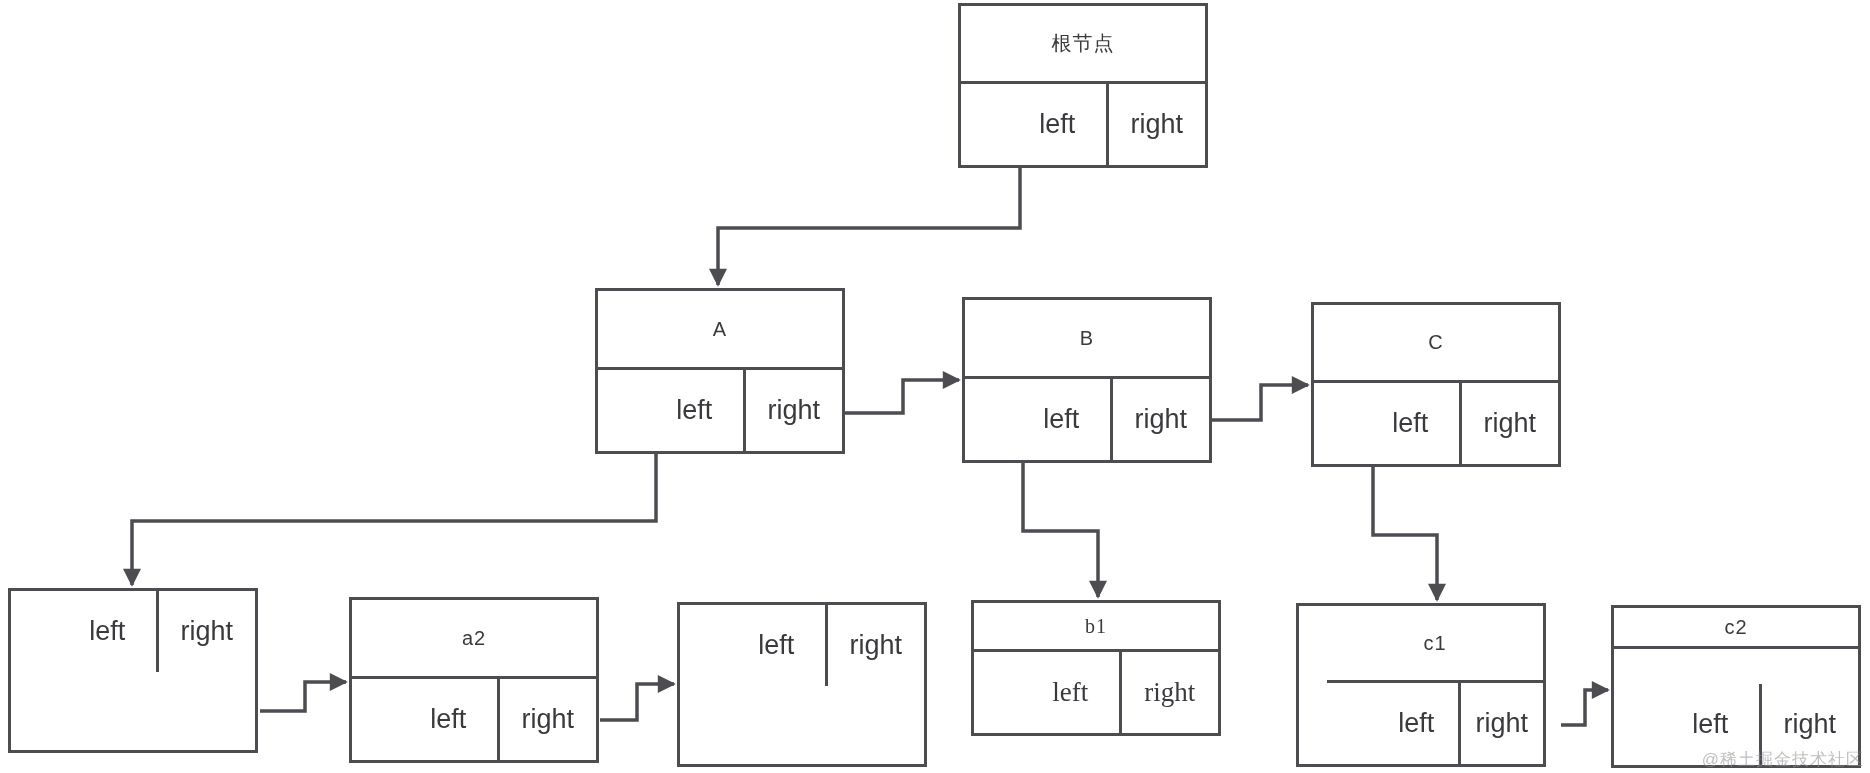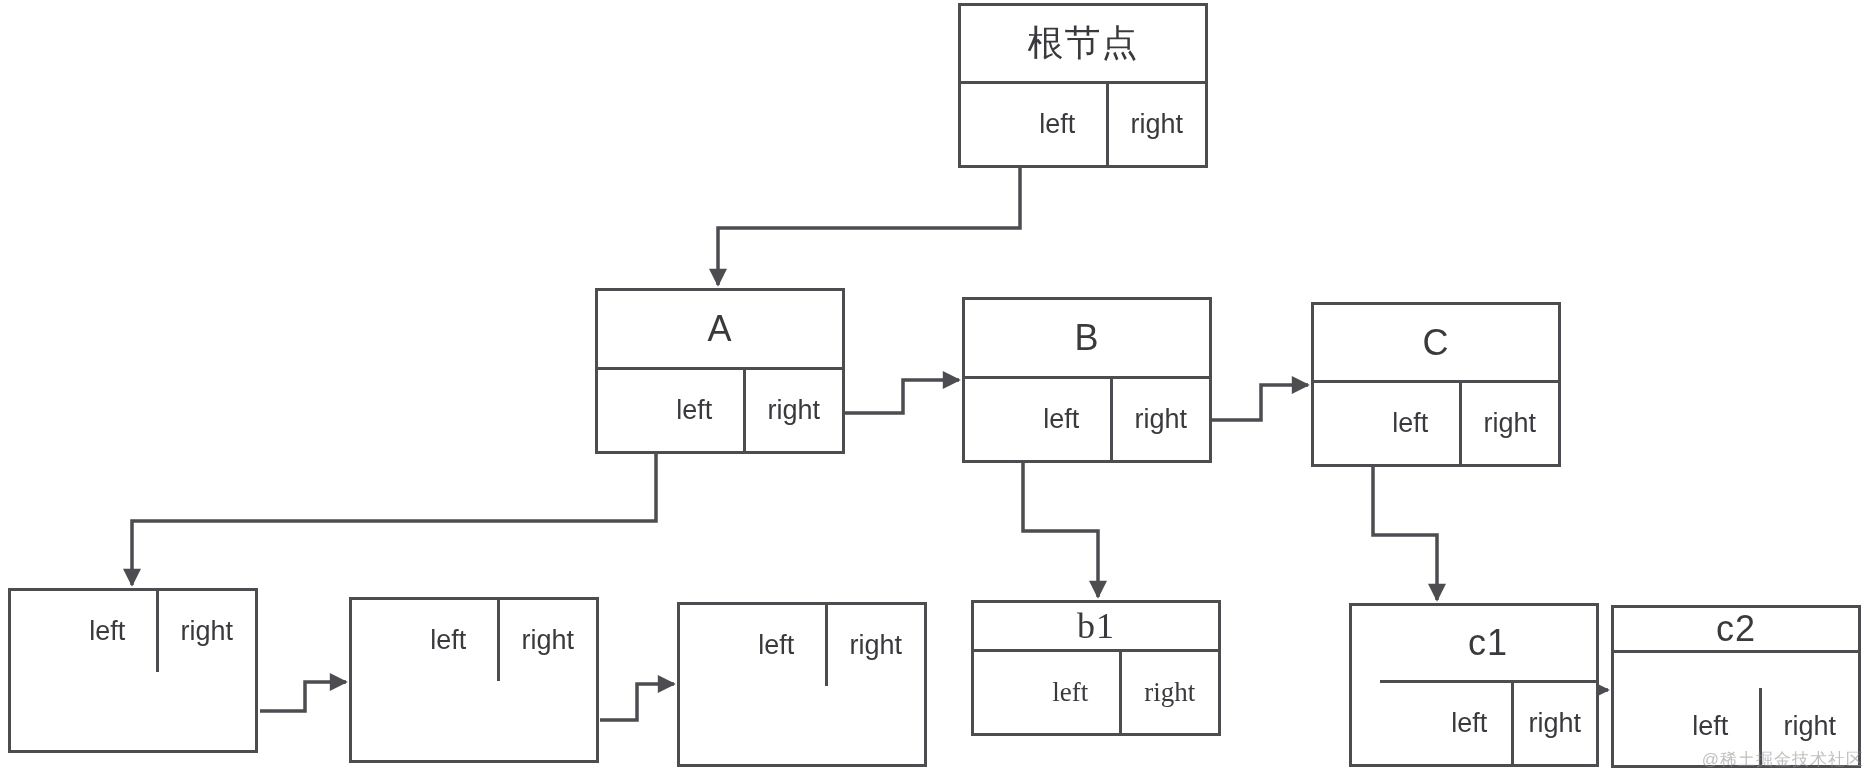--- a/index.html
+++ b/index.html
@@ -36,21 +36,21 @@
     border:3px solid var(--line);
     background:var(--background);
     display:flex;
     flex-direction:column;
   }
   .node .title{
     flex:1;
     display:flex;
     align-items:center;
     justify-content:center;
-    font-size:36px;
+    font-size:20px;
     border-bottom:3px solid var(--line);
     letter-spacing:1px;
   }
   .node .pointers{
     height:81px;
     display:flex;
   }
   .node .cell{
     flex:1;
     display:flex;
@@ -64,21 +64,21 @@
   }
   
   .n-root{left:958px;top:3px;height:165px;}
   .n-A{left:595px;top:288px;height:166px;}
   .n-B{left:962px;top:297px;height:166px;}
   .n-C{left:1311px;top:302px;height:165px;}
   .n-a1{left:8px;top:588px;height:165px;}
   .n-a2{left:349px;top:597px;height:166px;}
   .n-a3{left:677px;top:602px;height:165px;}
   .n-b1{left:971px;top:600px;height:136px;font-family:Liberation Serif, serif;}
-  .n-c1{left:1349px;top:603px;height:164px;padding-left:28px;}
+  .n-c1{left:1296px;top:603px;height:164px;padding-left:28px;}
   .n-c2{left:1611px;top:605px;height:163px;gap:35px;}
   .watermark{
     position:absolute;
     right:6px;
     bottom:2px;
     font-size:17px;
     color:rgba(148,148,150,0.6);
     letter-spacing:1px;
     pointer-events:none;
   }
@@ -138,20 +138,21 @@
   </div>
 
   <div class="node n-a1">
     <div class="pointers">
       <div class="cell left">left</div>
       <div class="cell right">right</div>
     </div>
   </div>
 
   <div class="node n-a2">
+    <div class="title">a2</div>
     <div class="pointers">
       <div class="cell left">left</div>
       <div class="cell right">right</div>
     </div>
   </div>
 
   <div class="node n-a3">
     <div class="pointers">
       <div class="cell left">left</div>
       <div class="cell right">right</div>

